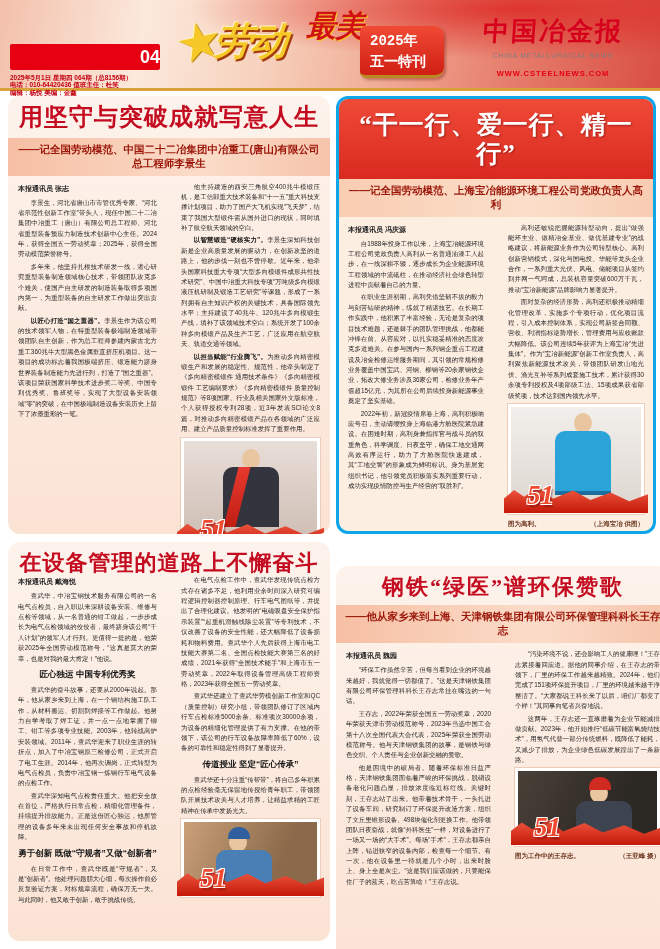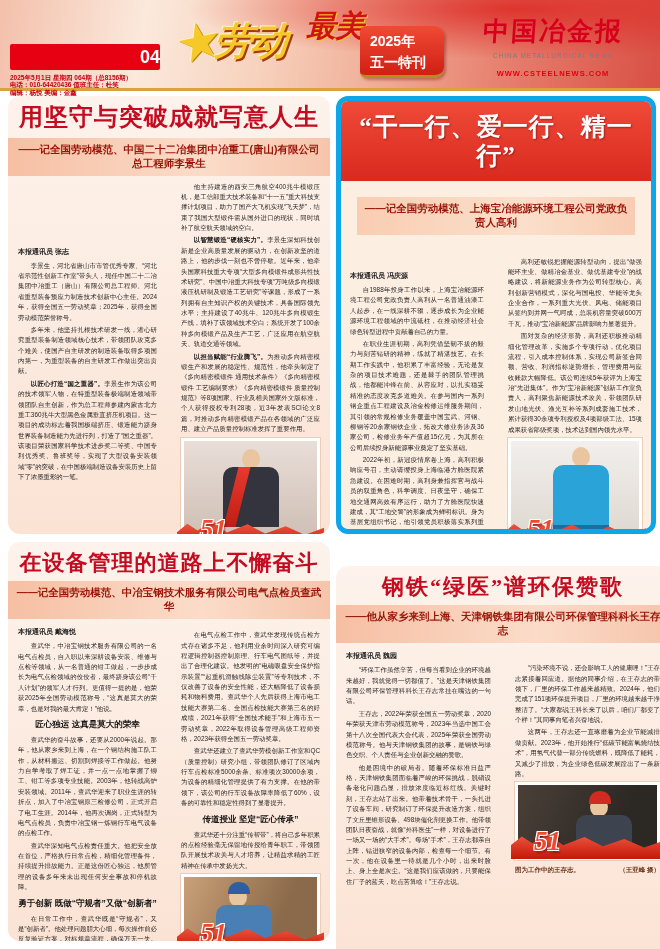--- a/index.html
+++ b/index.html
@@ -22,54 +22,54 @@
     text-shadow:1px 1px 0 #b8860b,-1px -1px 0 #fff2c0;transform:rotate(-12deg);}
   .banner .word-laodong{position:absolute;left:36px;top:10px;font-family:"Liberation Serif",serif;
     font-style:italic;font-weight:900;font-size:38px;color:#f7c928;letter-spacing:-2px;
     text-shadow:2px 2px 0 #a33c10,-1px -1px 0 #fff3c8;transform:skewX(-6deg);}
   .banner .word-zuimei{position:absolute;left:128px;top:0;font-family:"Liberation Serif",serif;
     font-style:italic;font-weight:900;font-size:30px;color:#d21212;letter-spacing:-1px;
     text-shadow:1px 1px 0 #f7c928;}
   .banner .ribbon{position:absolute;left:182px;top:20px;width:84px;height:52px;
     background:linear-gradient(180deg,#f04a34,#d01f14);border-radius:6px 10px 10px 6px;
     border-bottom:3px solid #b98a20;box-shadow:2px 2px 3px rgba(120,20,10,.4);
-    color:#fff;font-weight:bold;font-size:14px;line-height:1.5;padding:5px 0 0 10px;box-sizing:border-box;}
+    color:#fff;font-weight:bold;font-size:14px;line-height:1.5;padding:5px 0 0 10px;box-sizing:border-box;font-family:Liberation Mono, monospace;}
   .brand{position:absolute;right:12px;top:14px;width:190px;text-align:center;}
   .brand .cn{font-family:"Liberation Serif",serif;font-weight:900;font-size:26px;color:#d6001c;
     letter-spacing:2px;transform:skewX(-4deg);}
   .brand .en{font-size:6.5px;color:#7c7c7c;letter-spacing:1px;margin-top:3px;}
   .brand .url{font-size:7.5px;color:#e60012;font-weight:bold;letter-spacing:1px;margin-top:10px;}
 
   
   .panel{position:absolute;border-radius:12px;overflow:hidden;box-sizing:border-box;
     background:linear-gradient(180deg,#fdf3ec 0%,#fbe3d4 100%);}
-  .panel.red{border:5px solid #0ea5e9;background:#fdeee2;}
+  .panel.red{border:3px solid #0ea5e9;background:#fdeee2;}
   #a1{left:8px;top:96px;width:322px;height:438px;padding:8px 10px;}
   #a2{left:336px;top:96px;width:320px;height:438px;}
   #a3{left:8px;top:542px;width:322px;height:399px;padding:8px 10px;}
   #a4{left:336px;top:566px;width:334px;height:399px;padding:8px 10px;}
 
   .headline{font-family:"Liberation Serif",serif;font-weight:900;color:#c40b20;text-align:center;
     letter-spacing:1px;line-height:1.15;}
   #a1 .headline{font-size:24px;}
   #a3 .headline{font-size:22px;}
   #a4 .headline{font-size:22px;letter-spacing:2px;}
   .sub-band{background:linear-gradient(90deg,#f6bfa3,#fbdcc9 60%,#f6c4ab);color:#9a1508;
     font-weight:bold;font-size:10.5px;text-align:center;padding:5px 7px;margin:6px -10px;}
   .byline{font-size:7px;font-weight:bold;color:#222;margin:2px 0 4px 0;}
-  .cols{display:flex;gap:24px;align-items:center;}
+  .cols{display:flex;gap:24px;}
   .col{flex:1;min-width:0;}
   .bp{font-size:6.4px;line-height:1.62;color:#262626;text-align:justify;margin:0 0 2px 0;text-indent:2em;}
   .bp .lead{color:#111;}
   .subhead{font-size:8.5px;font-weight:bold;color:#141414;text-align:center;margin:5px 0 4px 0;}
 
   
   #a2 .red-top{background:linear-gradient(180deg,#ef4a38,#d92a1f);padding:12px 8px 10px 8px;}
   #a2 .headline{color:#fff;font-size:25px;text-shadow:1px 1px 2px rgba(100,0,0,.5);}
-  #a2 .sub-band{margin:16px;background:linear-gradient(90deg,#f9cdb2,#fbdfca 60%,#f8ccb2);}
+  #a2 .sub-band{margin:0;background:linear-gradient(90deg,#f9cdb2,#fbdfca 60%,#f8ccb2);}
   #a2 .body-wrap{padding:6px 9px;}
 
   
   .photo-block{margin-top:3px;}
   .photo{position:relative;height:104px;border:3px solid #fff;box-shadow:0 0 0 1px #eccdba;
     overflow:visible;}
   .photo .inner{position:absolute;inset:0;overflow:hidden;}
   .photo.small{height:72px;}
   .ph1 .inner{background:linear-gradient(180deg,#e8ded8,#cdbcb2);}
   .ph2 .inner{background:linear-gradient(180deg,#f2efec,#ddd6cf);}
@@ -186,26 +186,25 @@
               <span>（上海宝冶 供图）</span>
             </div>
           </div>
         </div>
       </div>
     </div>
   </div>
 
   <div class="panel" id="a3">
     <div class="headline">在设备管理的道路上不懈奋斗</div>
-    <div class="sub-band">——记全国劳动模范、中冶宝钢技术服务有限公司电气点检员查武华</div>
     <div class="cols">
       <div class="col">
         <div class="byline">本报通讯员 戴海悦</div>
         <p class="bp"><span>查武华，中冶宝钢技术服务有限公司的一名电气点检员，自入职以来深耕设备安装、维修与点检等领域，从一名普通的钳工做起，一步步成长为电气点检领域的佼佼者，最终跻身该公司“千人计划”的领军人才行列。更值得一提的是，他荣获2025年全国劳动模范称号，“这真是莫大的荣幸，也是对我的最大肯定！”他说。</span></p>
-        <div class="subhead">匠心独运 这真是莫大的荣幸</div>
+        <div class="subhead">匠心独运 中国专利优秀奖</div>
         <p class="bp"><span>查武华的奋斗故事，还要从2000年说起。那年，他从家乡来到上海，在一个钢结构施工队工作，从材料搬运、切割到焊接等工作做起。他努力自学考取了焊工证，并一点一点地掌握了铆工、钳工等多项专业技能。2003年，他转战高炉安装领域。2011年，查武华迎来了职业生涯的转折点，加入了中冶宝钢原三检修公司，正式开启了电工生涯。2014年，他再次调岗，正式转型为电气点检员，负责中冶宝钢一炼钢行车电气设备的点检工作。</span></p>
         <p class="bp"><span>查武华深知电气点检责任重大。他把安全放在首位，严格执行日常点检，精细化管理备件，持续提升排故能力。正是这份匠心独运，他所管理的设备多年来未出现任何安全事故和停机故障。</span></p>
         <div class="subhead">勇于创新 既做“守规者”又做“创新者”</div>
         <p class="bp"><span>在日常工作中，查武华既是“守规者”，又是“创新者”。他处理问题胆大心细，每次操作前必反复验证方案，对标规章流程，确保万无一失。与此同时，他又敢于创新，敢于挑战传统。</span></p>
       </div>
       <div class="col">
         <p class="bp"><span>在电气点检工作中，查武华发现传统点检方式存在诸多不足，他利用业余时间深入研究可编程逻辑控制器控制原理、行车电气图纸等，并提出了合理化建议。他发明的“电磁吸盘安全保护指示装置”“起重机滑触线除尘装置”等专利技术，不仅改善了设备的安全性能，还大幅降低了设备损耗和物料费用。查武华个人先后获得上海市电工技能大赛第二名、全国点检技能大赛第三名的好成绩，2021年获得“全国技术能手”和上海市五一劳动奖章，2022年取得设备管理高级工程师资格，2023年获得全国五一劳动奖章。</span></p>
         <p class="bp"><span>查武华还建立了查武华劳模创新工作室和QC（质量控制）研究小组，带领团队修订了区域内行车点检标准5000余条、标准项次30000余项，为设备的精细化管理提供了有力支撑。在他的带领下，该公司的行车设备故障率降低了60%，设备的可靠性和稳定性得到了显著提升。</span></p>
         <div class="subhead">传道授业 坚定“匠心传承”</div>
         <p class="bp"><span>查武华还十分注重“传帮带”，将自己多年积累的点检经验毫无保留地传授给青年职工，带领团队开展技术攻关与人才培养，让精益求精的工匠精神在传承中发扬光大。</span></p>

